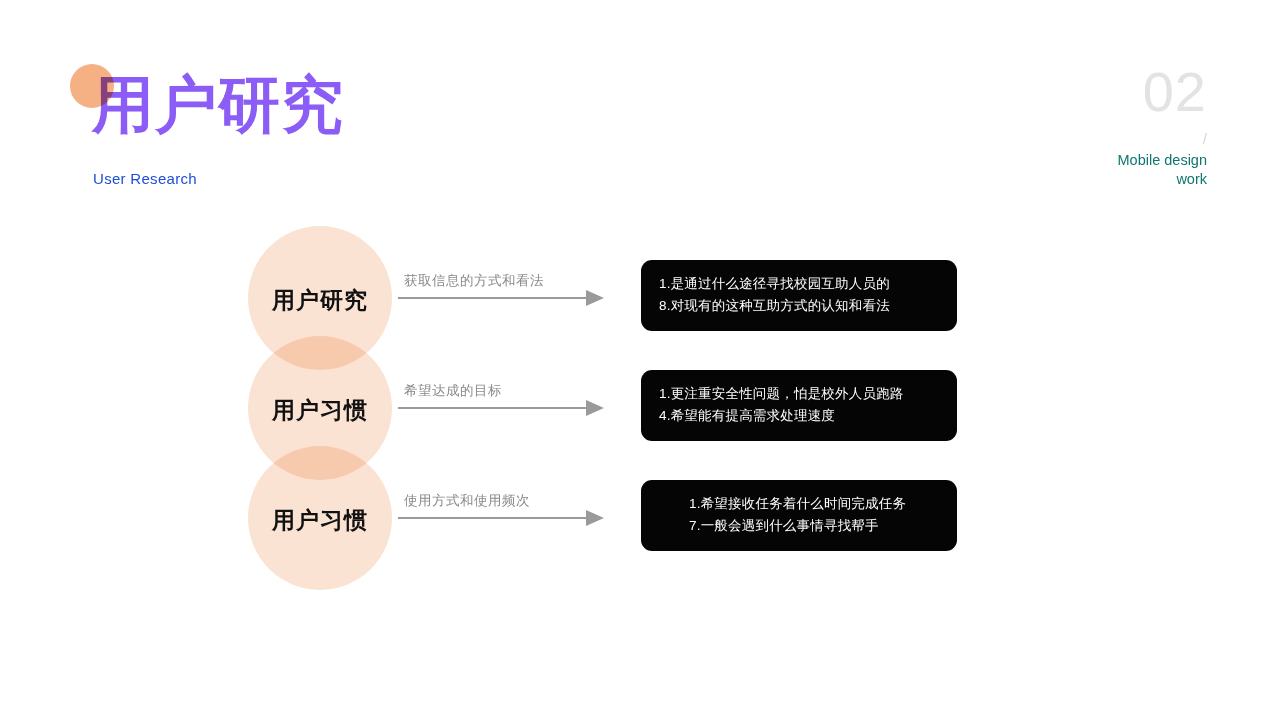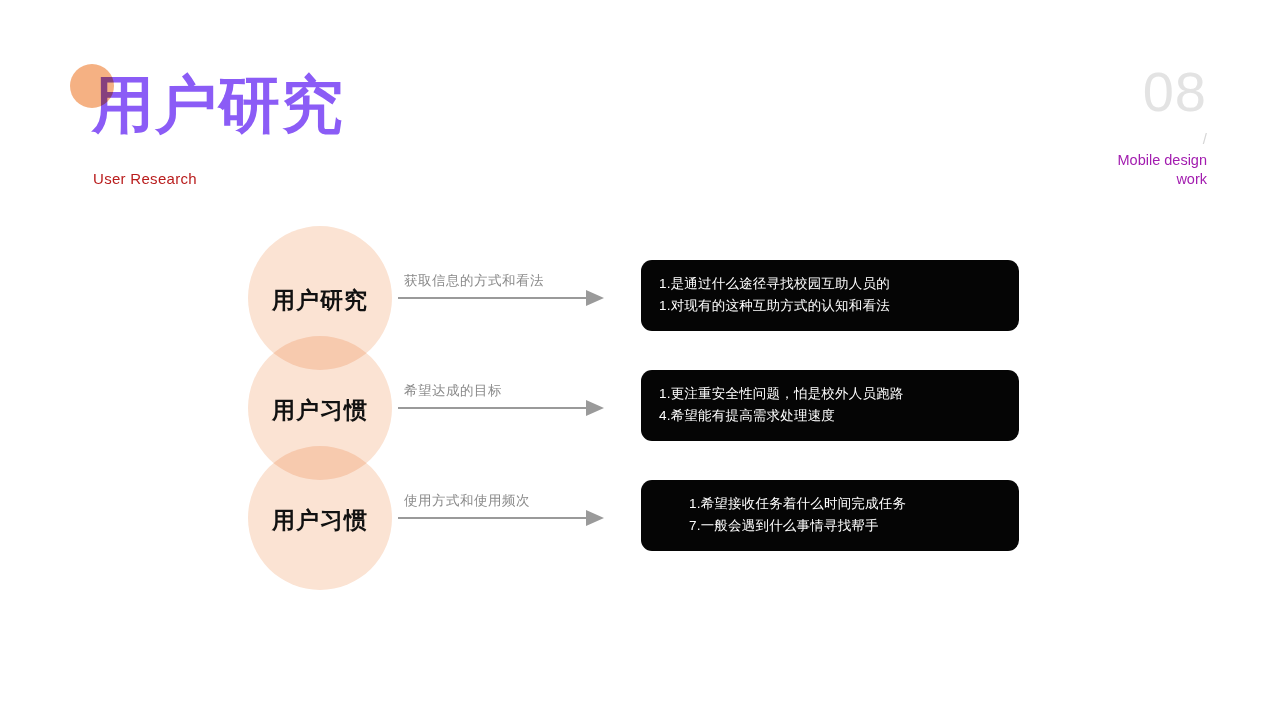--- a/index.html
+++ b/index.html
@@ -50,21 +50,21 @@
     color: #8b5cf6;
     letter-spacing: 1px;
     white-space: nowrap;
     mix-blend-mode: multiply;
   }
   .page-subtitle {
     position: absolute;
     left: 93px;
     top: 170px;
     font-size: 15px;
-    color: #b91c1c;
+    color: #1d4ed8;
     letter-spacing: 0.3px;
     white-space: nowrap;
   }
 
   .header-right {
     position: absolute;
     right: 73px;
     top: 63px;
     text-align: right;
     width: 260px;
@@ -79,21 +79,21 @@
   .slash-mark {
     margin-top: 10px;
     font-size: 15px;
     line-height: 16px;
     color: #d6d6d6;
   }
   .header-caption {
     margin-top: 4px;
     font-size: 14.5px;
     line-height: 19px;
-    color: #a21caf;
+    color: #0f766e;
     width: 120px;
     margin-left: auto;
   }
 
   
   .diagram {
     position: absolute;
     left: 0;
     top: 0;
     width: 1280px;
@@ -170,21 +170,21 @@
     height: 0;
     border-top: 8px solid transparent;
     border-bottom: 8px solid transparent;
     border-left: 18px solid #9a9a9a;
   }
 
   
   .info-card {
     position: absolute;
     left: 641px;
-    width: 378px;
+    width: 316px;
     height: 71px;
     background: #050505;
     border-radius: 11px;
     box-sizing: border-box;
     padding: 13px 0 0 18px;
   }
   .info-card.k1 { top: 260px; }
   .info-card.k2 { top: 370px; }
   .info-card.k3 { top: 480px; padding-left: 48px; }
   .card-line {
@@ -202,21 +202,21 @@
 
   <div class="header-left">
     <div class="title-wrap">
       <span class="accent-dot"></span>
       <div class="page-title">用户研究</div>
     </div>
   </div>
   <div class="page-subtitle">User Research</div>
 
   <div class="header-right">
-    <div class="section-number">08</div>
+    <div class="section-number">02</div>
     <div class="slash-mark">/</div>
     <div class="header-caption">Mobile design work</div>
   </div>
 
   <div class="diagram">
 
     <div class="circle-stack">
       <div class="node-circle c1"></div>
       <div class="node-circle c2"></div>
       <div class="node-circle c3"></div>
@@ -237,21 +237,21 @@
       <div class="arrow-head"></div>
     </div>
     <div class="arrow-group a3">
       <div class="arrow-caption">使用方式和使用频次</div>
       <div class="arrow-line"></div>
       <div class="arrow-head"></div>
     </div>
 
     <div class="info-card k1">
       <div class="card-line">1.是通过什么途径寻找校园互助人员的</div>
-      <div class="card-line">1.对现有的这种互助方式的认知和看法</div>
+      <div class="card-line">8.对现有的这种互助方式的认知和看法</div>
     </div>
     <div class="info-card k2">
       <div class="card-line">1.更注重安全性问题，怕是校外人员跑路</div>
       <div class="card-line">4.希望能有提高需求处理速度</div>
     </div>
     <div class="info-card k3">
       <div class="card-line">1.希望接收任务着什么时间完成任务</div>
       <div class="card-line">7.一般会遇到什么事情寻找帮手</div>
     </div>
 

